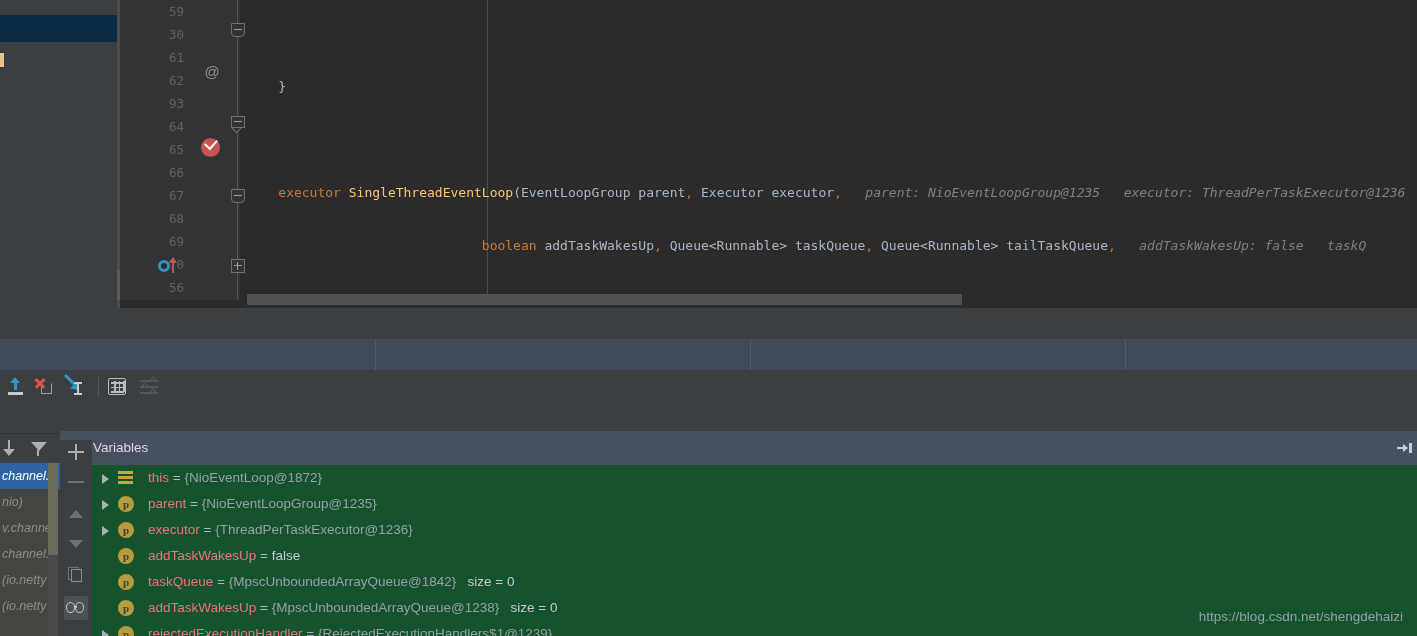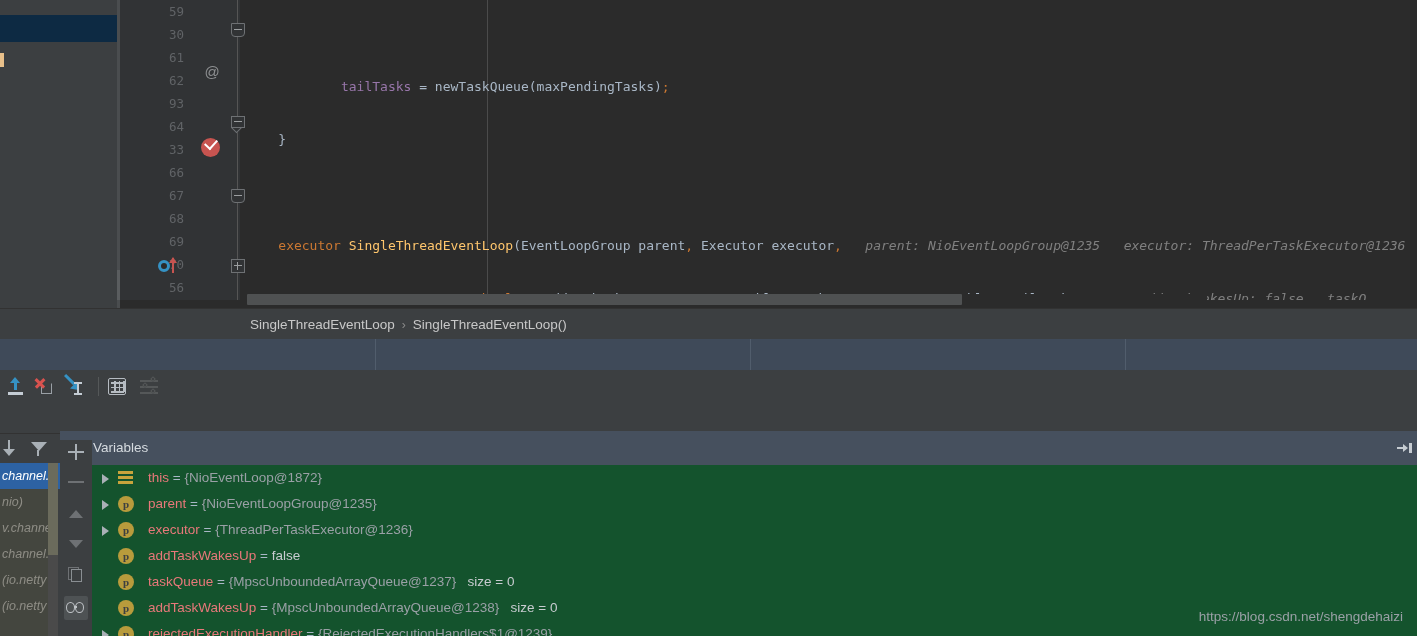--- a/index.html
+++ b/index.html
@@ -177,21 +177,21 @@
     </div>
 
     <div class="gutter">
       <div class="linenos">
         <div class="ln">59</div>
         <div class="ln">30</div>
         <div class="ln">61</div>
         <div class="ln">62</div>
         <div class="ln">93</div>
         <div class="ln">64</div>
-        <div class="ln">33</div>
+        <div class="ln">65</div>
         <div class="ln">66</div>
         <div class="ln">67</div>
         <div class="ln">68</div>
         <div class="ln">69</div>
         <div class="ln">70</div>
         <div class="ln">56</div>
       </div>
       <div class="foldbar"></div>
     </div>
 
@@ -210,44 +210,38 @@
     <div class="ovr">
       <div class="circ"></div>
         <div class="arw"></div>
         <div class="arwh"></div>
     </div>
 
     <div class="code">
       <div class="guide2"></div>
       
 
-      <div class="cl"><span class="fld">            tailTasks </span><span class="punc">= </span><span class="id">newTaskQueue</span><span class="punc">(</span><span class="id">maxPendingTasks</span><span class="punc">)</span><span class="kw">;</span></div>
       <div class="cl"><span class="id">    }</span></div>
       <div class="cl"></div>
       <div class="cl"><span class="kw">    executor </span><span class="mth">SingleThreadEventLoop</span><span class="punc">(</span><span class="id">EventLoopGroup parent</span><span class="kw">,</span><span class="id"> Executor executor</span><span class="kw">,</span><span class="hint">   </span><span class="hint">parent: NioEventLoopGroup@1235   executor: ThreadPerTaskExecutor@1236</span></div>
       <div class="cl"><span class="kw">                              boolean </span><span class="id">addTaskWakesUp</span><span class="kw">,</span><span class="id"> Queue&lt;Runnable&gt; taskQueue</span><span class="kw">,</span><span class="id"> Queue&lt;Runnable&gt; tailTaskQueue</span><span class="kw">,</span><span class="hint">   </span><span class="hint">addTaskWakesUp: false   taskQ</span></div>
       
       
       
       
       
       
       
       
     </div>
 
     <div class="hscroll-track"></div>
     <div class="hscroll"></div>
   </div>
 
-  <div class="crumb-bar">
-    <div class="crumb">
-      <span>SingleThreadEventLoop</span><span class="sep">›</span><span>SingleThreadEventLoop()</span>
-    </div>
-  </div>
 
   <div class="tabstrip">
     <div class="tabdiv" style="left:375px;"></div>
     <div class="tabdiv" style="left:750px;"></div>
     <div class="tabdiv" style="left:1125px;"></div>
   </div>
 
   <div class="dbgbar">
     <div class="tbi ic-stepout" style="left:5px;">
       <div class="head"></div>
@@ -359,21 +353,21 @@
         <div class="pico">p</div>
         <span class="vname">addTaskWakesUp</span>
         <span class="veq"> <span>=</span> </span>
         <span class="vsize">false</span>
       </div>
 
       <div class="vrow">
         <div class="pico">p</div>
         <span class="vname">taskQueue</span>
         <span class="veq"> <span>=</span> </span>
-        <span class="vval">{MpscUnboundedArrayQueue@1237}</span>
+        <span class="vval">{MpscUnboundedArrayQueue@1842}</span>
         <span class="vsize">&nbsp; <span>size = 0</span></span>
       </div>
 
       <div class="vrow">
         <div class="pico">p</div>
         <span class="vname">addTaskWakesUp</span>
         <span class="veq"> <span>=</span> </span>
         <span class="vval">{MpscUnboundedArrayQueue@1238}</span>
         <span class="vsize">&nbsp; <span>size = 0</span></span>
       </div>

